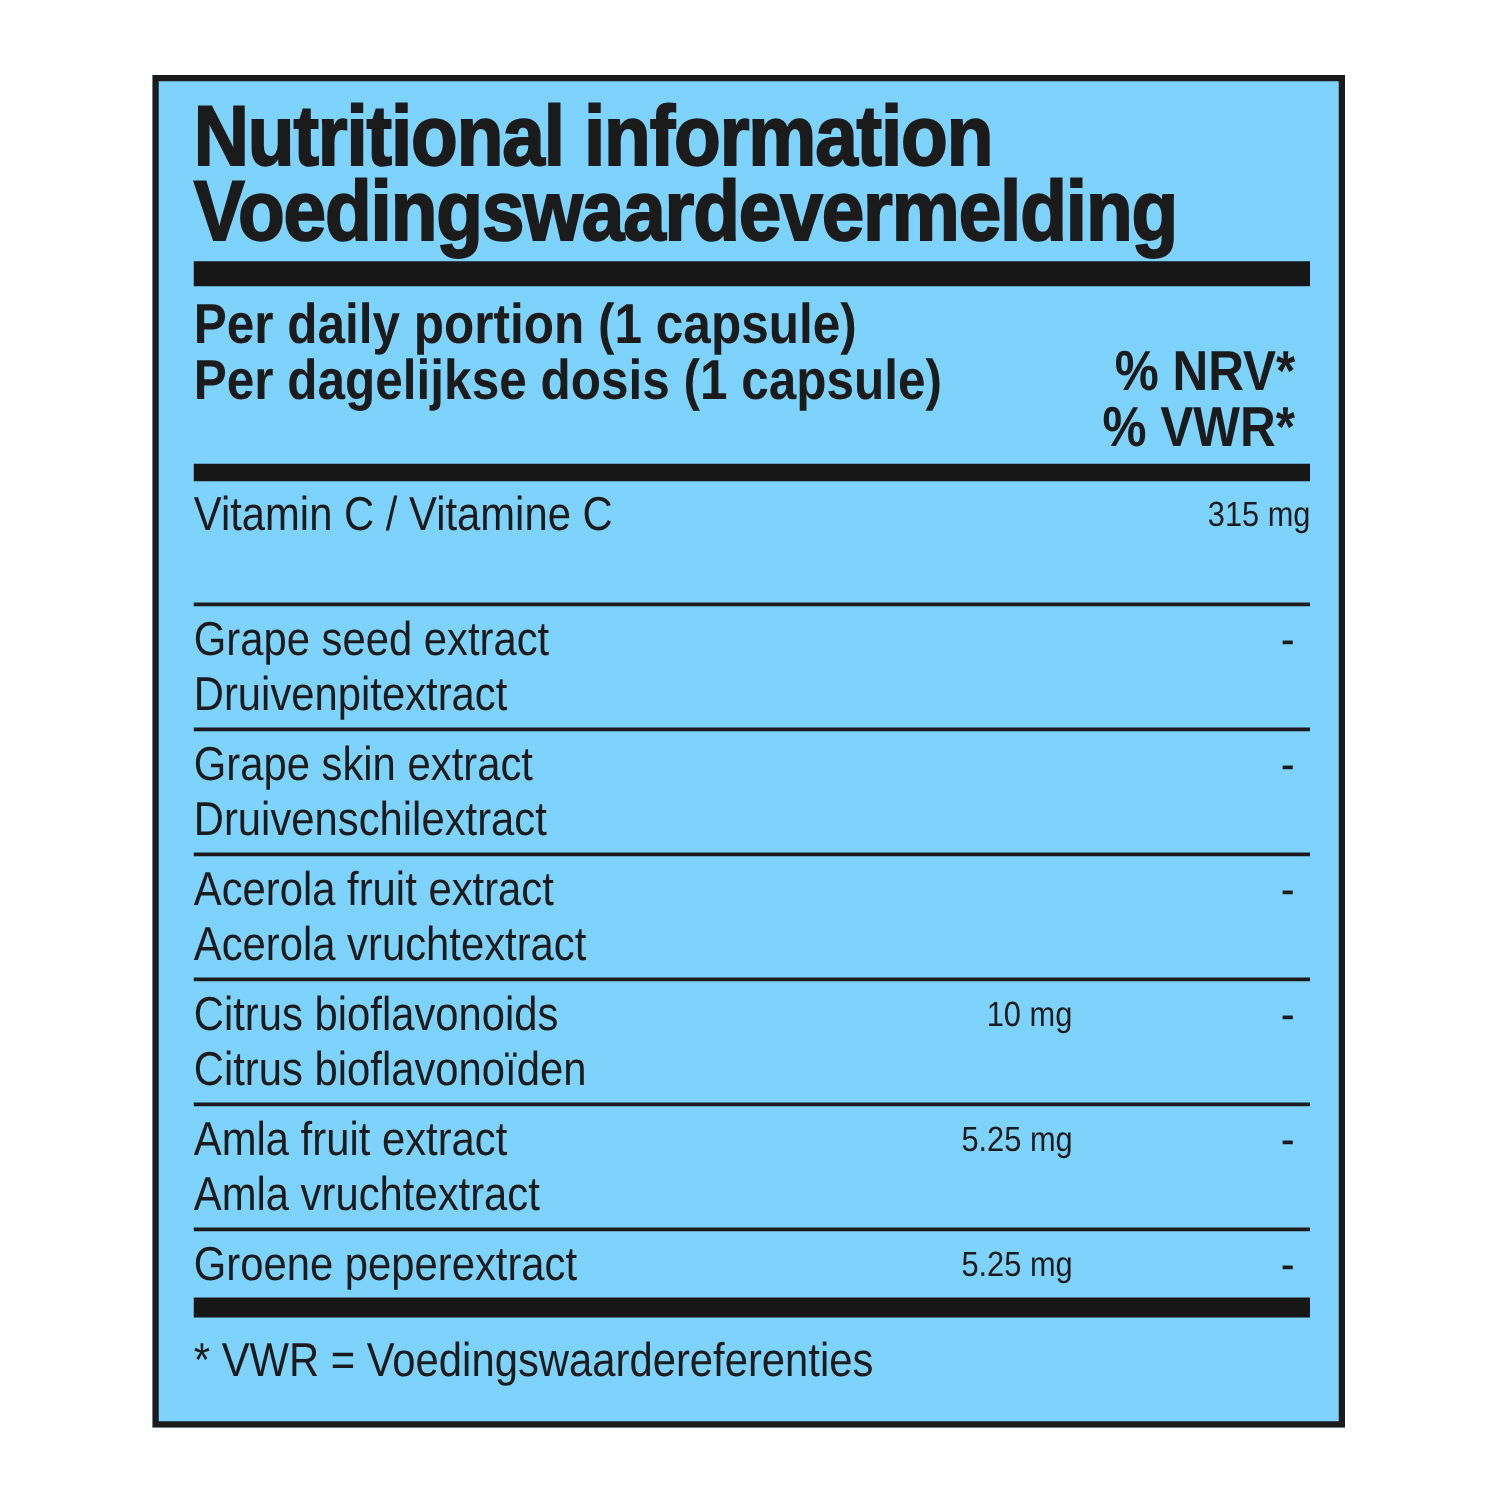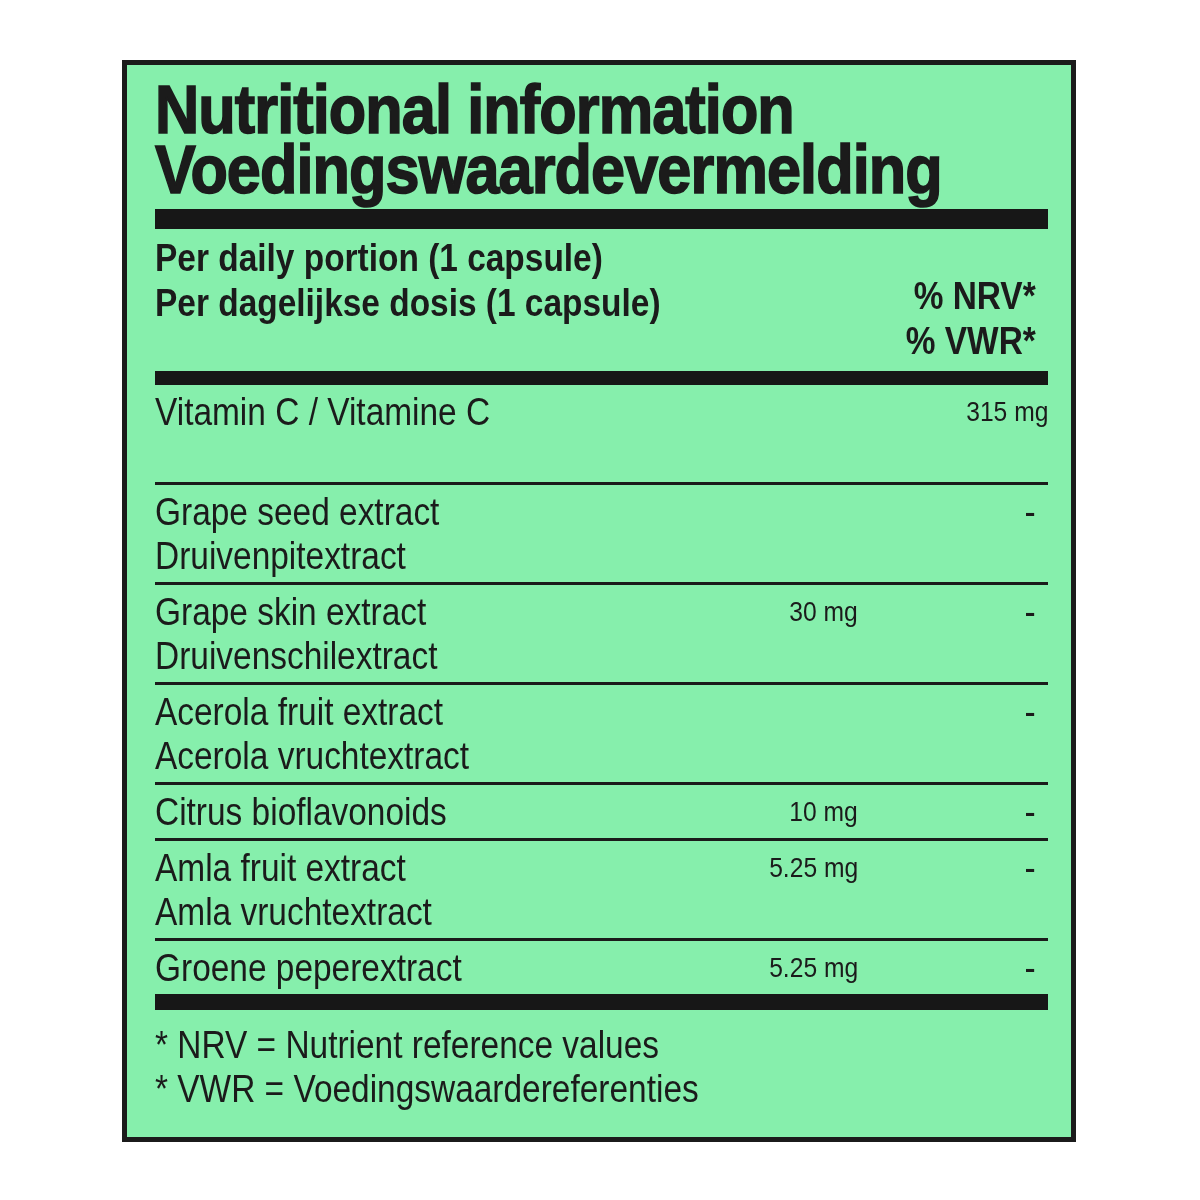--- a/index.html
+++ b/index.html
@@ -1,41 +1,41 @@
 <!DOCTYPE html>
 <html><head>
 <meta charset="utf-8">
 <style>
   * { margin:0; padding:0; box-sizing:border-box; }
   html,body { width:1200px; height:1200px; background:#ffffff;
     font-family:"Liberation Sans", sans-serif; color:#1b1b1b; overflow:hidden; }
 
   .label-box {
     position:absolute; left:122px; top:60px; width:954px; height:1082px;
-    border:5px solid #1b1b1b; background:#86efac;
+    border:5px solid #1b1b1b; background:#7dd3fc;
     padding:14px 23px 0 28px;
   }
 
   
   .cx-l { display:inline-block; white-space:nowrap;
           transform:scaleX(0.88); transform-origin:0 50%; }
   .cx-r { display:inline-block; white-space:nowrap;
           transform:scaleX(0.88); transform-origin:100% 50%; }
 
   .title { font-weight:bold; font-size:68px; line-height:60px;
            letter-spacing:-1px; -webkit-text-stroke:1.6px #1b1b1b; }
   .title .cx-l { transform:scaleX(0.90); }
 
   .bar { background:#171717; width:100%; }
   .bar-1 { height:20px; margin-top:10px; }
   .bar-2 { height:14px; }
   .bar-3 { height:16px; }
 
   .header-row { display:flex; align-items:flex-start;
-                font-weight:bold; font-size:38px; line-height:45px;
+                font-weight:bold; font-size:45px; line-height:45px;
                 margin:7px 0 7px 0; }
   .header-left  { flex:1; }
   .header-right { width:300px; text-align:right; padding-right:12px;margin-top:38px; }
   .header-left div, .header-right div { display:block; }
 
   .table { }
   .row { display:flex; align-items:flex-start;
          padding:5px 0 4px 0; border-bottom:3px solid #1b1b1b;justify-content:space-between; }
   .row:last-child { border-bottom:none; }
   .cell-name { flex:1; font-size:38px; line-height:44px; }
@@ -87,35 +87,35 @@
         <div><span class="cx-l">Druivenpitextract</span></div>
       </div>
       <div class="cell-nrv"><span class="cx-r">-</span></div>
     </div>
 
     <div class="row">
       <div class="cell-name">
         <div><span class="cx-l">Grape skin extract</span></div>
         <div><span class="cx-l">Druivenschilextract</span></div>
       </div>
-      <div class="cell-amt"><span class="cx-r">30 mg</span></div>
       <div class="cell-nrv"><span class="cx-r">-</span></div>
     </div>
 
     <div class="row">
       <div class="cell-name">
         <div><span class="cx-l">Acerola fruit extract</span></div>
         <div><span class="cx-l">Acerola vruchtextract</span></div>
       </div>
       <div class="cell-nrv"><span class="cx-r">-</span></div>
     </div>
 
     <div class="row">
       <div class="cell-name">
         <div><span class="cx-l">Citrus bioflavonoids</span></div>
+        <div><span class="cx-l">Citrus bioflavonoïden</span></div>
       </div>
       <div class="cell-amt"><span class="cx-r">10 mg</span></div>
       <div class="cell-nrv"><span class="cx-r">-</span></div>
     </div>
 
     <div class="row">
       <div class="cell-name">
         <div><span class="cx-l">Amla fruit extract</span></div>
         <div><span class="cx-l">Amla vruchtextract</span></div>
       </div>
@@ -129,17 +129,16 @@
       </div>
       <div class="cell-amt"><span class="cx-r">5.25 mg</span></div>
       <div class="cell-nrv"><span class="cx-r">-</span></div>
     </div>
 
   </div>
 
   <div class="bar bar-3"></div>
 
   <div class="footnotes">
-    <div><span class="cx-l">* NRV = Nutrient reference values</span></div>
     <div><span class="cx-l">* VWR = Voedingswaardereferenties</span></div>
   </div>
 
 </div>
 
 </body></html>

